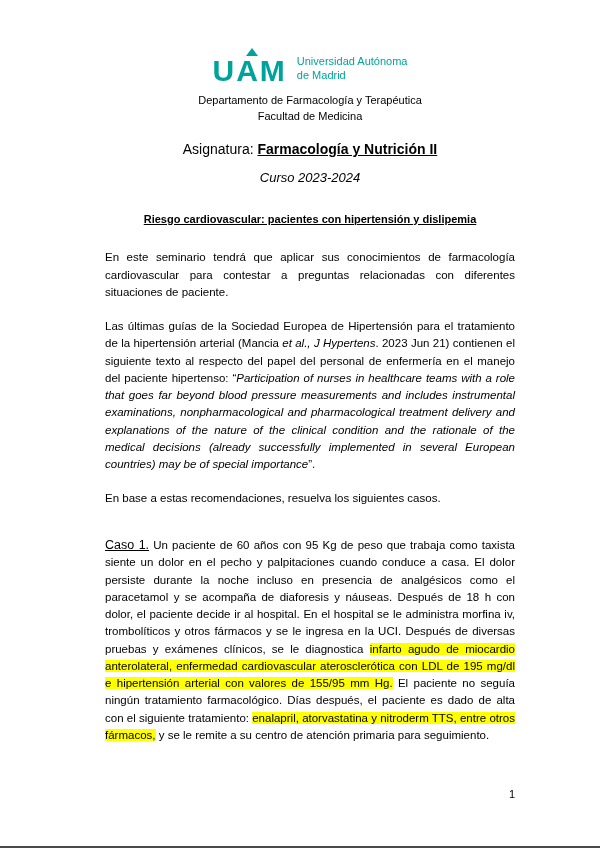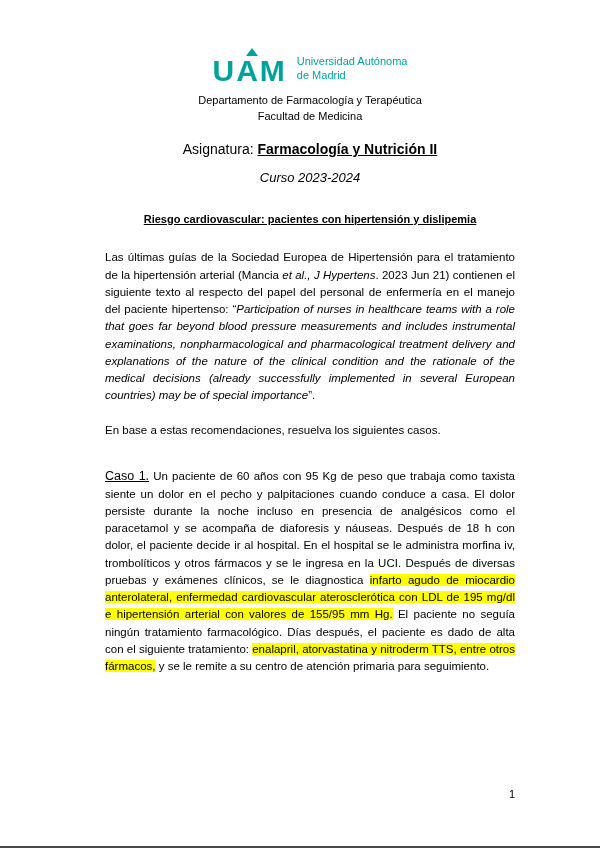--- a/index.html
+++ b/index.html
@@ -152,20 +152,21 @@
       <span>Asignatura: </span><span class="asig-value">Farmacología y Nutrición II</span>
     </div>
 
     <div class="curso">Curso 2023-2024</div>
   </header>
 
 
   <h2 class="seminar-title">Riesgo cardiovascular: pacientes con hipertensión y dislipemia</h2>
 
   <div class="doc-body">
+      <p class="body-para"><span class="seg-normal">En este seminario tendrá que aplicar sus conocimientos de farmacología cardiovascular para contestar a preguntas relacionadas con diferentes situaciones de paciente.</span></p>
       <p class="body-para"><span class="seg-normal">Las últimas guías de la Sociedad Europea de Hipertensión para el tratamiento de la hipertensión arterial (Mancia </span><span class="seg-italic">et al., J Hypertens</span><span class="seg-normal">. 2023 Jun 21) contienen el siguiente texto al respecto del papel del personal de enfermería en el manejo del paciente hipertenso: “</span><span class="seg-italic">Participation of nurses in healthcare teams with a role that goes far beyond blood pressure measurements and includes instrumental examinations, nonpharmacological and pharmacological treatment delivery and explanations of the nature of the clinical condition and the rationale of the medical decisions (already successfully implemented in several European countries) may be of special importance</span><span class="seg-normal">”.</span></p>
       <p class="body-para"><span class="seg-normal">En base a estas recomendaciones, resuelva los siguientes casos.</span></p>
       <p class="body-para caso"><span class="seg-caso">Caso 1.</span><span class="seg-normal"> Un paciente de 60 años con 95 Kg de peso que trabaja como taxista siente un dolor en el pecho y palpitaciones cuando conduce a casa. El dolor persiste durante la noche incluso en presencia de analgésicos como el paracetamol y se acompaña de diaforesis y náuseas. Después de 18 h con dolor, el paciente decide ir al hospital. En el hospital se le administra morfina iv, trombolíticos y otros fármacos y se le ingresa en la UCI. Después de diversas pruebas y exámenes clínicos, se le diagnostica </span><span class="seg-highlight">infarto agudo de miocardio anterolateral, enfermedad cardiovascular aterosclerótica con LDL de 195 mg/dl e hipertensión arterial con valores de 155/95 mm Hg.</span><span class="seg-normal"> El paciente no seguía ningún tratamiento farmacológico. Días después, el paciente es dado de alta con el siguiente tratamiento: </span><span class="seg-highlight">enalapril, atorvastatina y nitroderm TTS, entre otros fármacos,</span><span class="seg-normal"> y se le remite a su centro de atención primaria para seguimiento.</span></p>
     </div>
 
   <div class="page-number">1</div>
 
 </div>
 
 </body></html>

